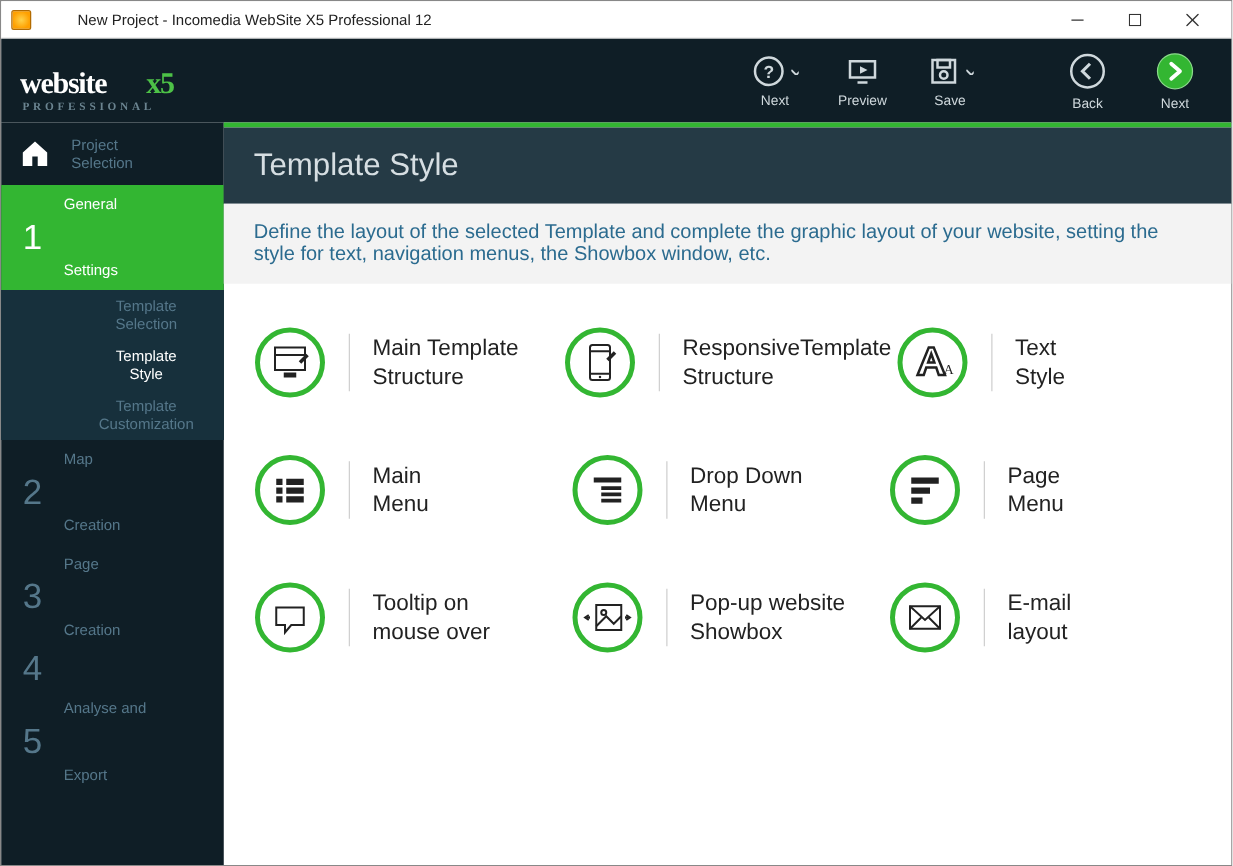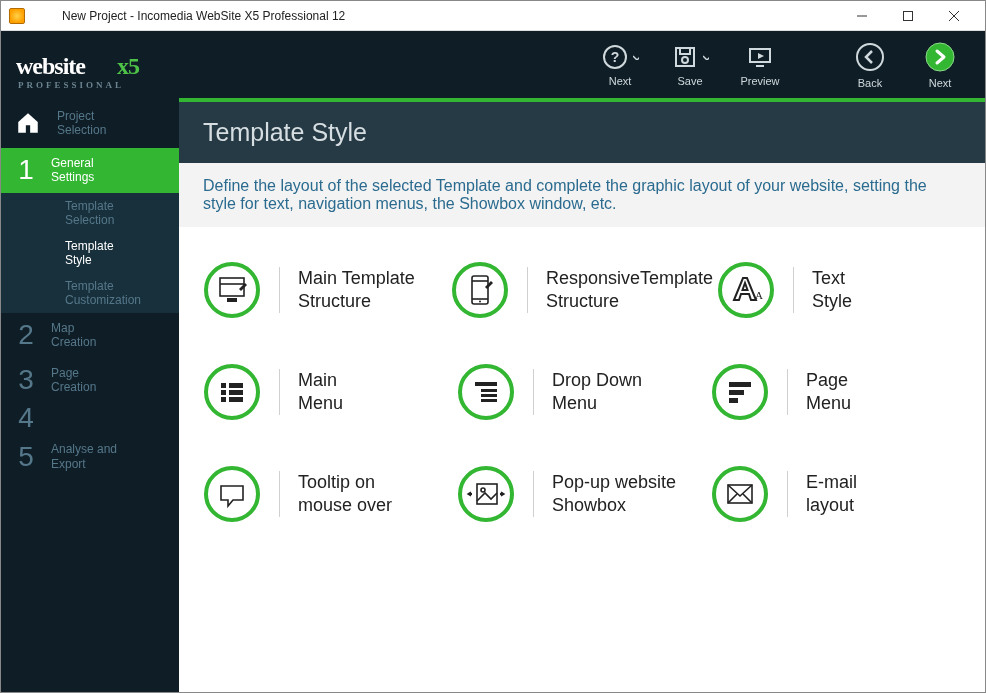--- a/index.html
+++ b/index.html
@@ -21,23 +21,23 @@
 .greenfill { fill:#33b632; }
 
 .body { flex: 1; display: flex; min-height: 0; }
 .sidebar { width: 178px; background: #0f1e26; display: flex; flex-direction: column; }
 .step-home { height: 50px; display:flex; align-items:center; padding-left:14px; color:#55778a; font-size:12px; }
 .step-home .home-ico { width:26px; height:26px; margin-right: 16px; }
 .step { display:flex; color:#55778a; font-size:12px; }
 .step.active { background:#33b632; color:#fff; }
 .step-num { width:50px; display:flex; align-items:center; justify-content:center; font-size:28px; font-weight:300; }
 .step.active .step-num { color:#fff; }
-.step-labels { flex:1; padding: 8px 0; display:flex; flex-direction:column; justify-content:flex-end; }
+.step-labels { flex:1; padding: 8px 0; display:flex; flex-direction:column; justify-content:flex-end;gap:39px; }
 .step-label-line { line-height:1.2; }
-.sub { padding: 6px 10px 6px 64px; color:#55778a; font-size:12px; background:#17303c; cursor:default; }
+.sub { padding: 6px 10px 6px 64px; color:#55778a; font-size:12px; background:#17303c; cursor:default;text-align:center; }
 .sub.on { color:#fff; }
 .subs { background:#17303c; }
 
 .main { flex:1; display:flex; flex-direction:column; min-width:0; }
 .green-strip { height:4px; background:#33b632; }
 .page-title { background:#253a45; color:#d6dee2; font-size:25px; font-weight:300; padding: 16px 24px; }
 .desc-box { background:#f3f3f3; padding: 14px 24px; font-size:16px; color:#2b6b8f; }
 .cards { flex:1; overflow:auto; padding: 12px 0; }
 .row { display:flex; padding: 22px 24px; gap: 4px; }
 .card { flex:1; display:flex; align-items:center; gap: 18px; cursor:pointer; }
@@ -92,40 +92,40 @@
             <text x="14" y="19" text-anchor="middle" font-size="14" fill="#cfd8dc" font-weight="bold">?</text>
           </svg>
         <svg width="8" height="8" class="drop">
             <path d="M0 2 L4 6 L8 2" stroke="#cfd8dc" fill="none" stroke-width="1.5"></path>
           </svg>
       </div>
       <span>Next</span>
     </div>
 
     <div class="topbtn">
+      <svg width="28" height="28">
+          <rect x="4" y="6" width="20" height="13" fill="none" stroke="#cfd8dc" stroke-width="2"></rect>
+          <line x1="10" y1="23" x2="18" y2="23" stroke="#cfd8dc" stroke-width="2"></line>
+          <path d="M12 10 L18 13 L12 16 Z" fill="#cfd8dc"></path>
+        </svg>
+      <span>Preview</span>
+    </div>
+
+    <div class="topbtn">
       <div class="topbtn-row">
         <svg width="28" height="28">
             <rect x="5" y="5" width="18" height="18" fill="none" stroke="#cfd8dc" stroke-width="2"></rect>
             <rect x="9" y="5" width="10" height="6" fill="none" stroke="#cfd8dc" stroke-width="2"></rect>
             <circle cx="14" cy="17" r="3" fill="none" stroke="#cfd8dc" stroke-width="2"></circle>
           </svg>
         <svg width="8" height="8" class="drop">
             <path d="M0 2 L4 6 L8 2" stroke="#cfd8dc" fill="none" stroke-width="1.5"></path>
           </svg>
       </div>
       <span>Save</span>
-    </div>
-
-    <div class="topbtn">
-      <svg width="28" height="28">
-          <rect x="4" y="6" width="20" height="13" fill="none" stroke="#cfd8dc" stroke-width="2"></rect>
-          <line x1="10" y1="23" x2="18" y2="23" stroke="#cfd8dc" stroke-width="2"></line>
-          <path d="M12 10 L18 13 L12 16 Z" fill="#cfd8dc"></path>
-        </svg>
-      <span>Preview</span>
     </div>
 
     <div style="width:40px"></div>
 
     <div class="topbtn">
       <svg width="32" height="32">
           <circle cx="16" cy="16" r="13" class="circle"></circle>
           <path d="M18 10 L12 16 L18 22" stroke="#cfd8dc" stroke-width="2.5" fill="none"></path>
         </svg>
       <span>Back</span>

